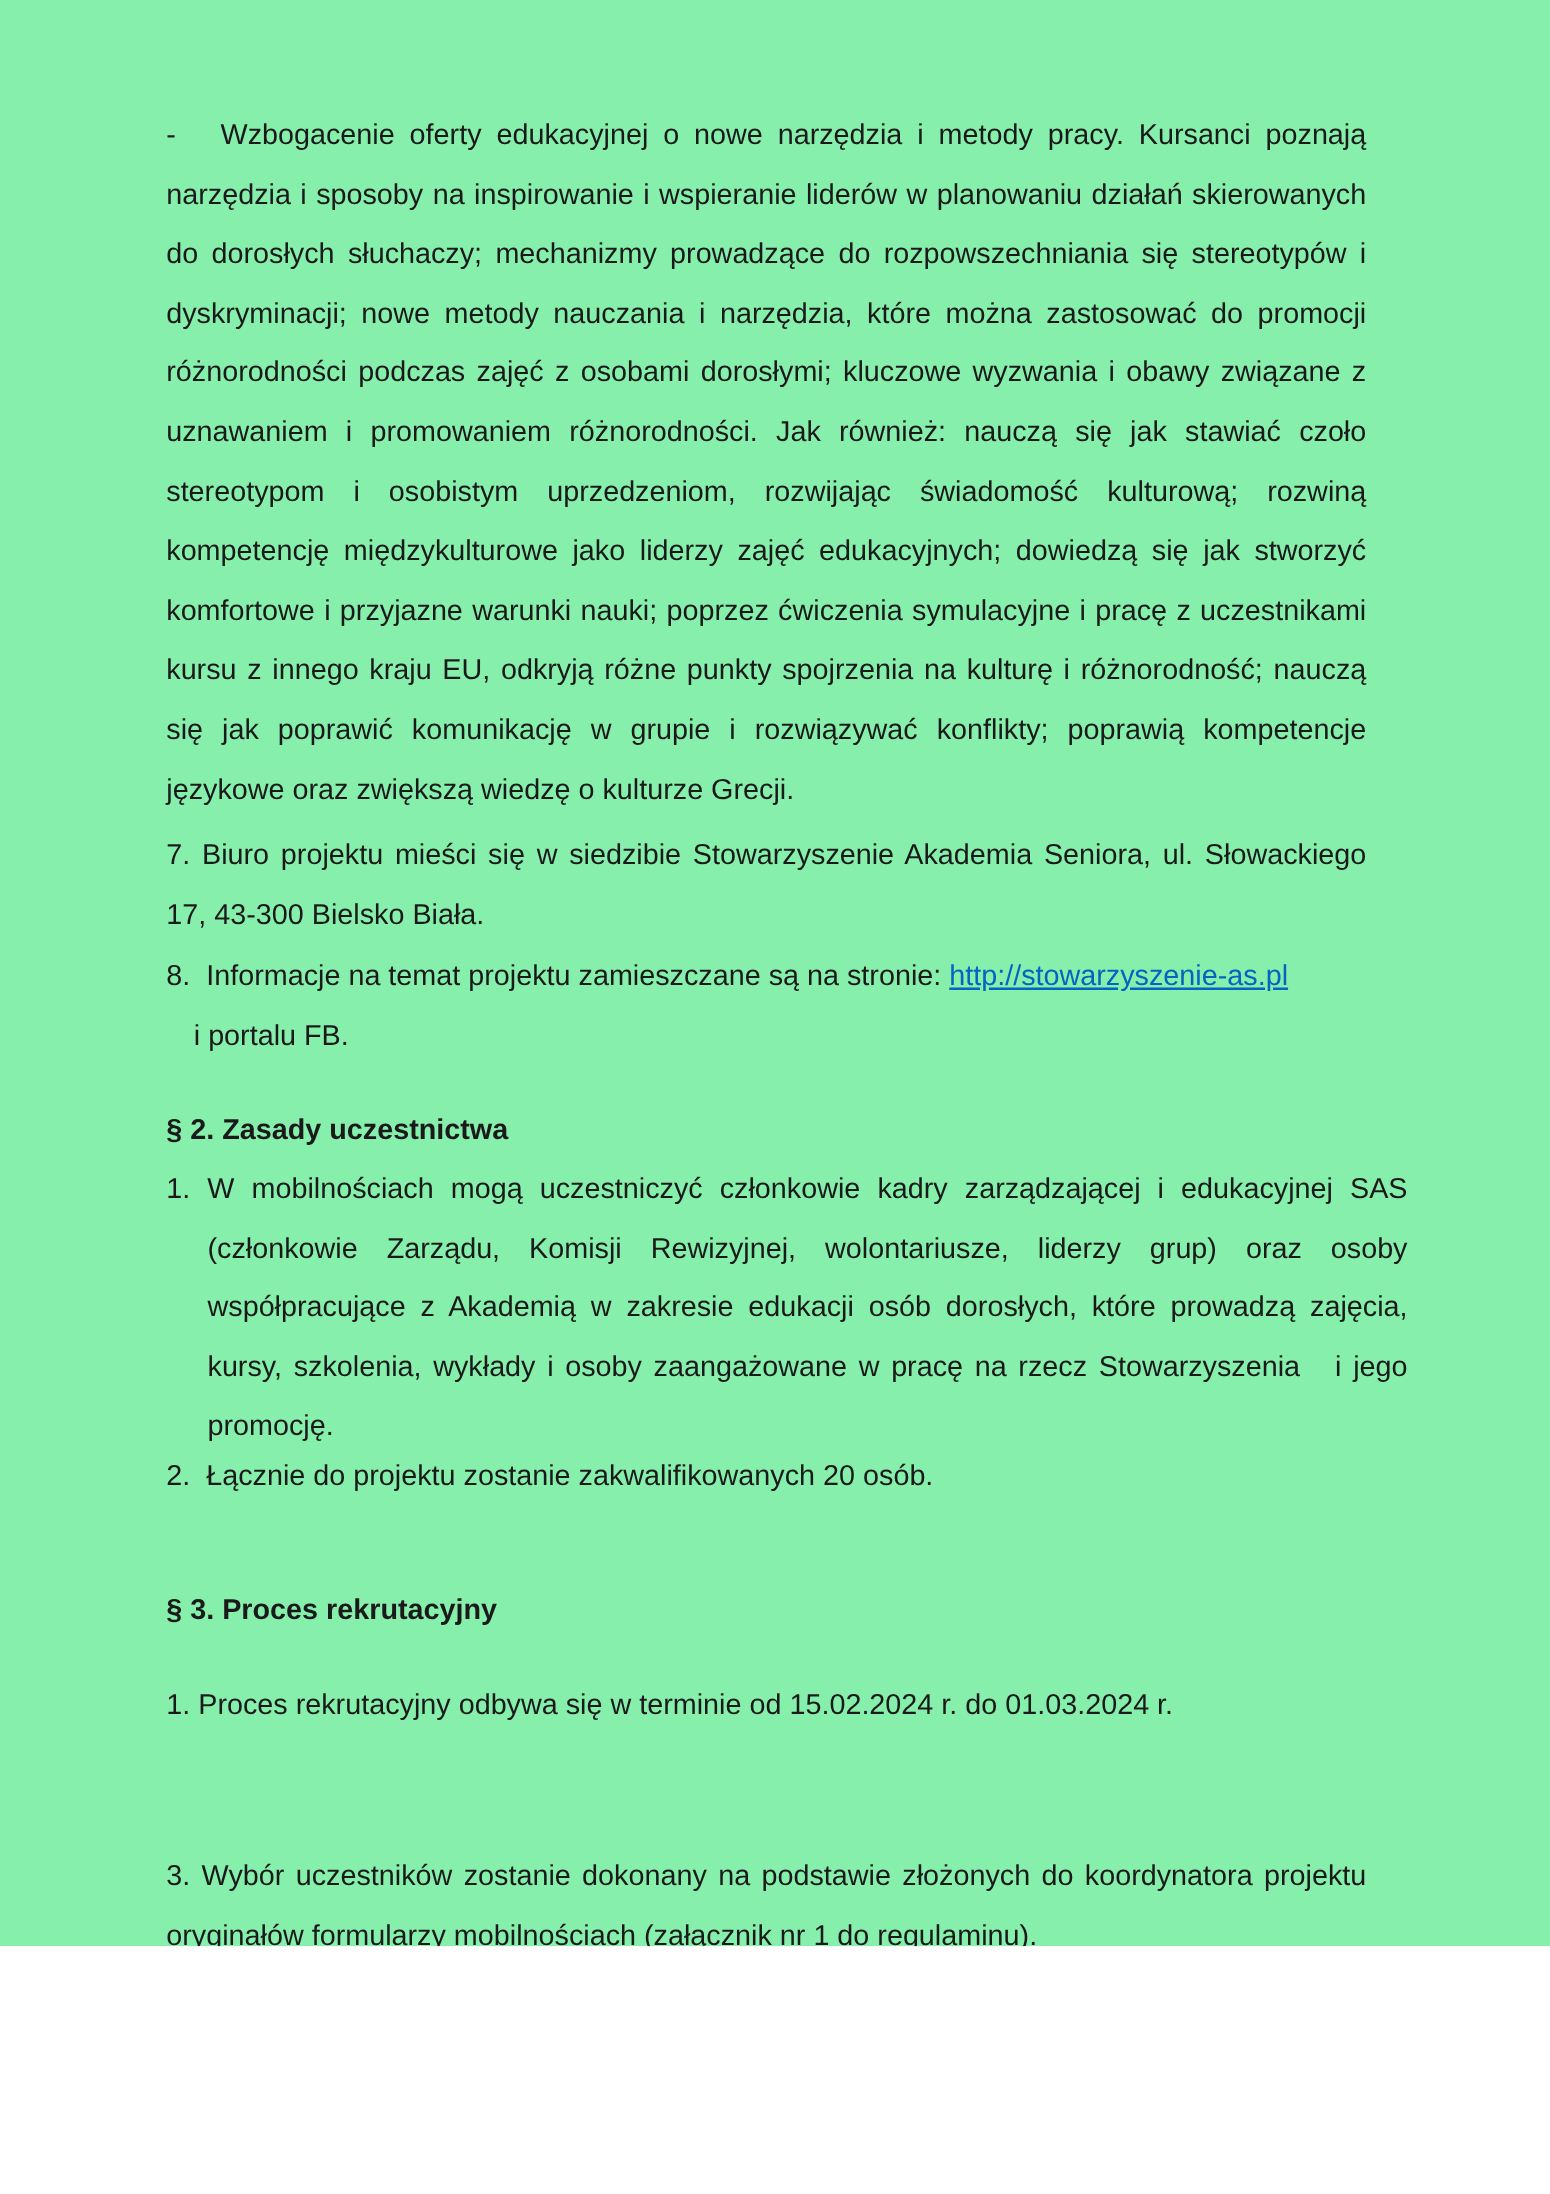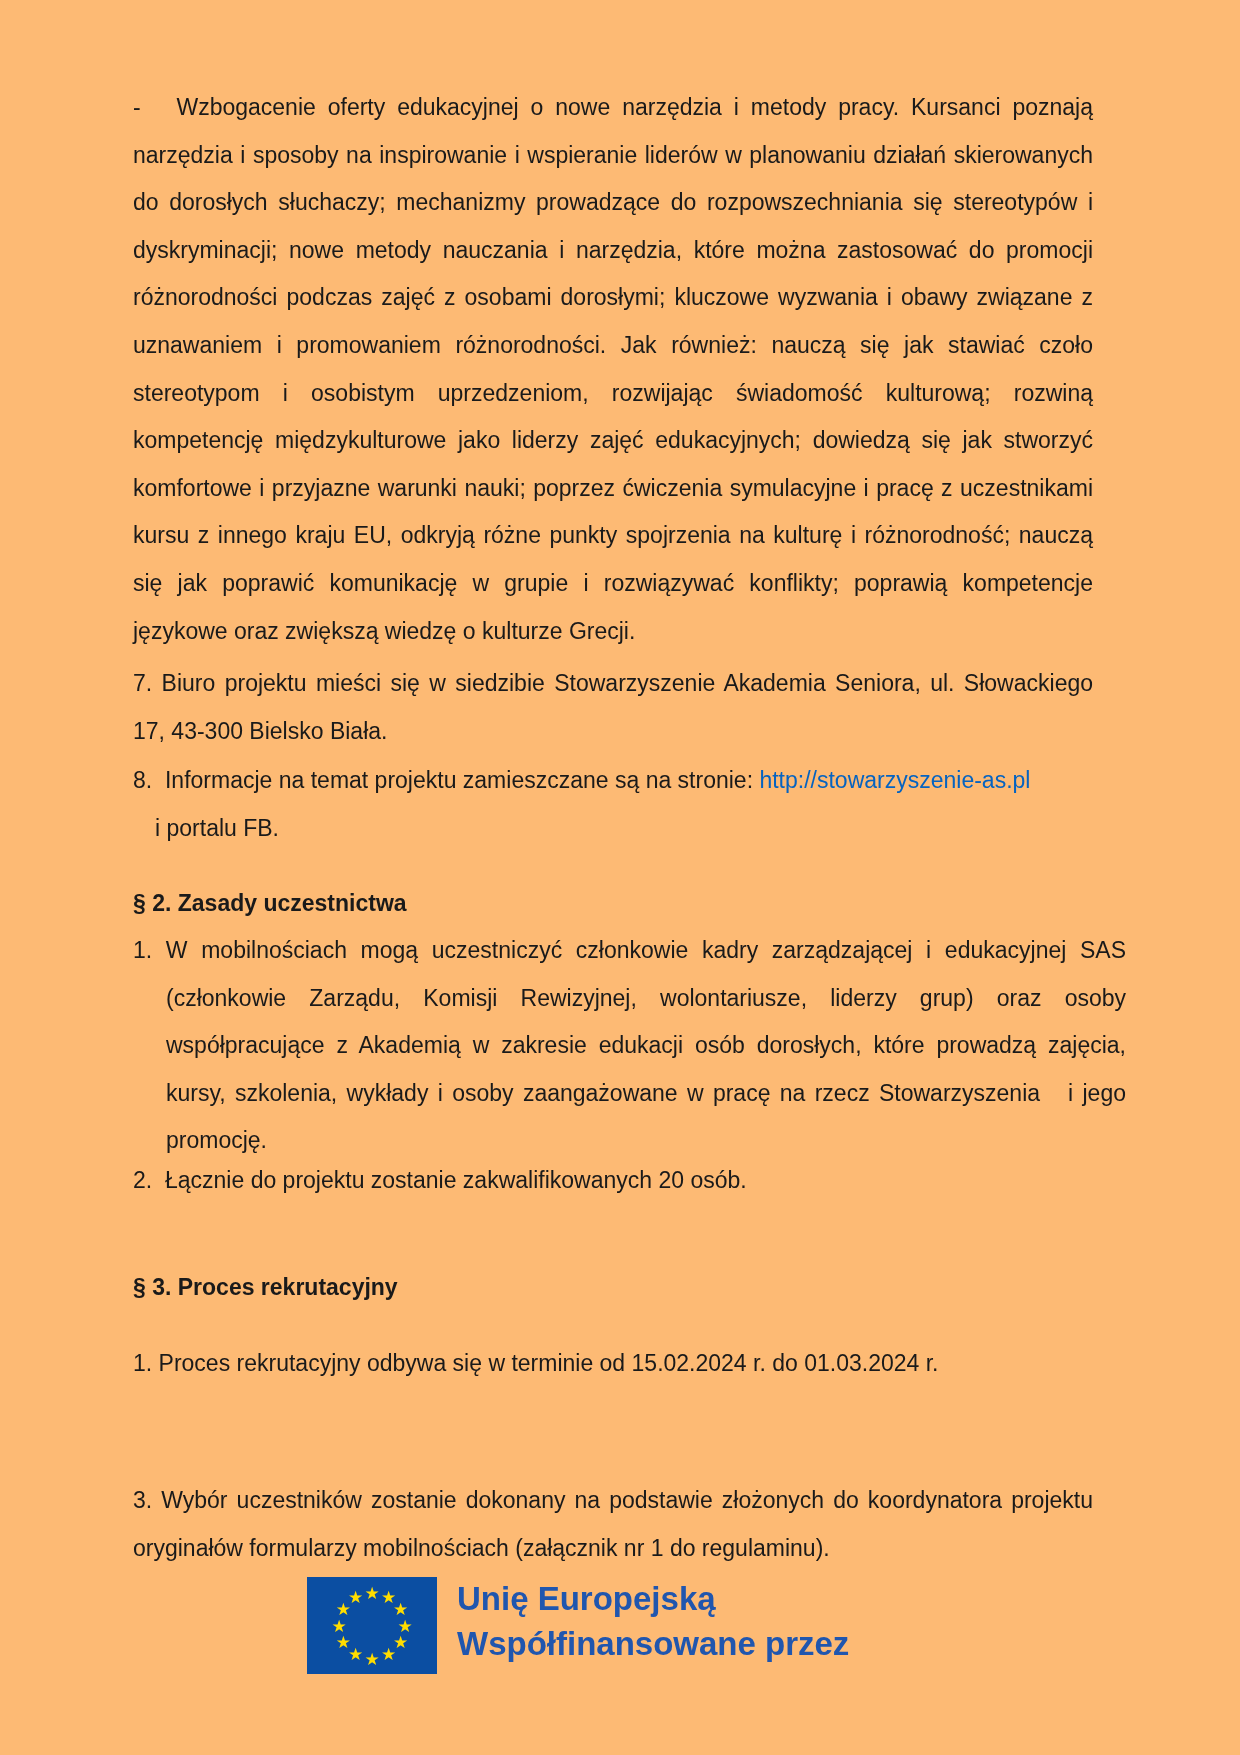--- a/index.html
+++ b/index.html
@@ -1,38 +1,38 @@
 <!DOCTYPE html>
 <html><head>
 <meta charset="utf-8">
 <style>
   html, body { margin: 0; padding: 0; background: #ffffff; }
   .page {
     position: relative;
     width: 1240px;
-    height: 1755px;
-    background: #fdba74;
+    height: 1557px;
+    background: #86efac;
     font-family: "Liberation Sans", sans-serif;
     color: #1a1a1a;
     overflow: hidden;
   }
   .block {
     position: absolute;
     left: 133px;
     width: 960px;
     font-size: 23px;
     line-height: 47.6px;
     text-align: justify;
   }
   .nowrap { white-space: nowrap; }
   .hang22 { padding-left: 22px; text-indent: -22px; }
   .hang33 { padding-left: 33px; text-indent: -33px; }
   .heading { text-align: left; font-weight: bold; }
   .b { font-weight: normal; }
-  .lnk { color: #0563c1; cursor: pointer; }
+  .lnk { color: #0563c1; text-decoration: underline; cursor: pointer; }
   .eu-flag {
     position: absolute;
     left: 307px;
     top: 1577px;
     width: 130px;
     height: 97px;
     background: #0b4ea2;
   }
   .star {
     position: absolute;

